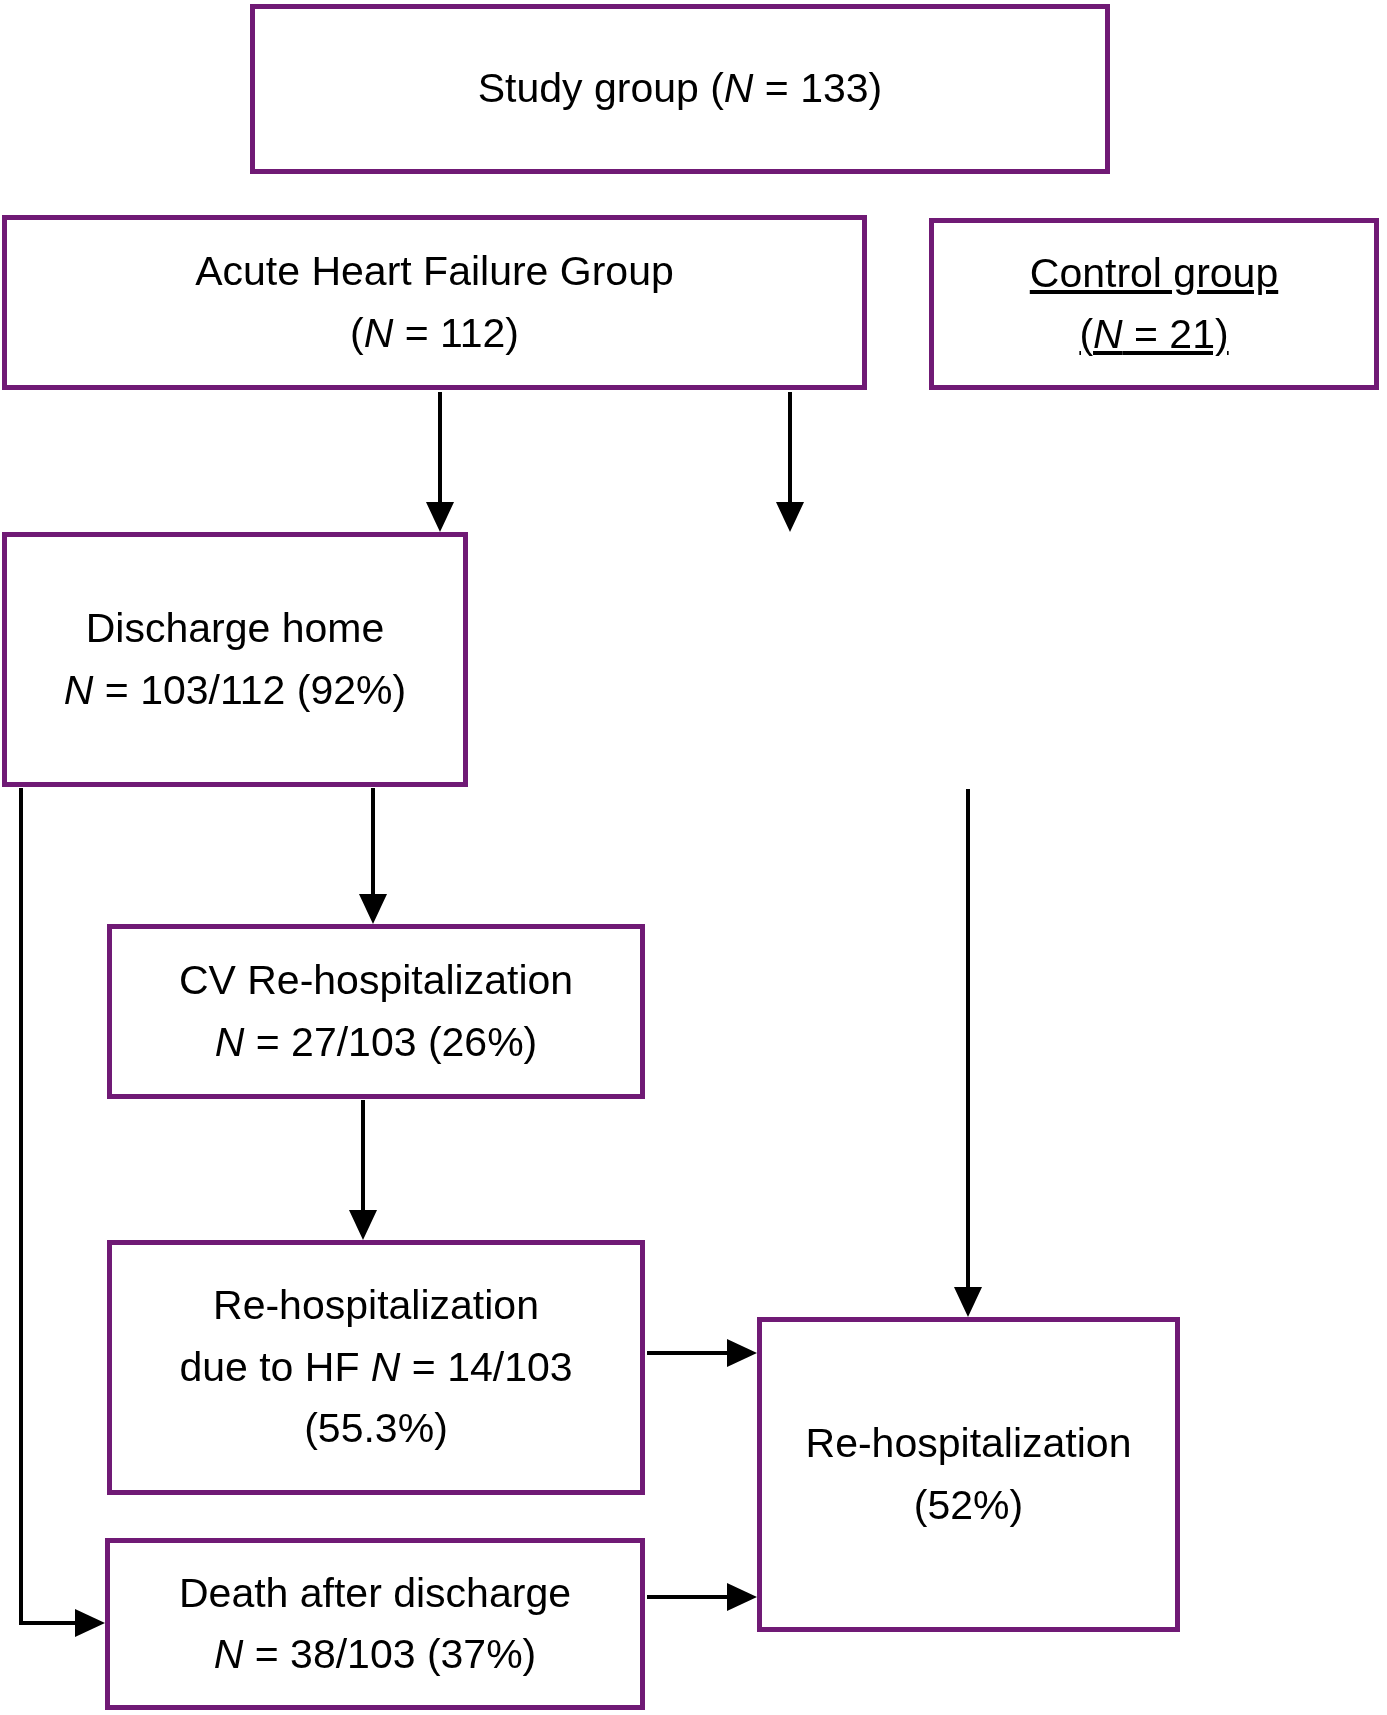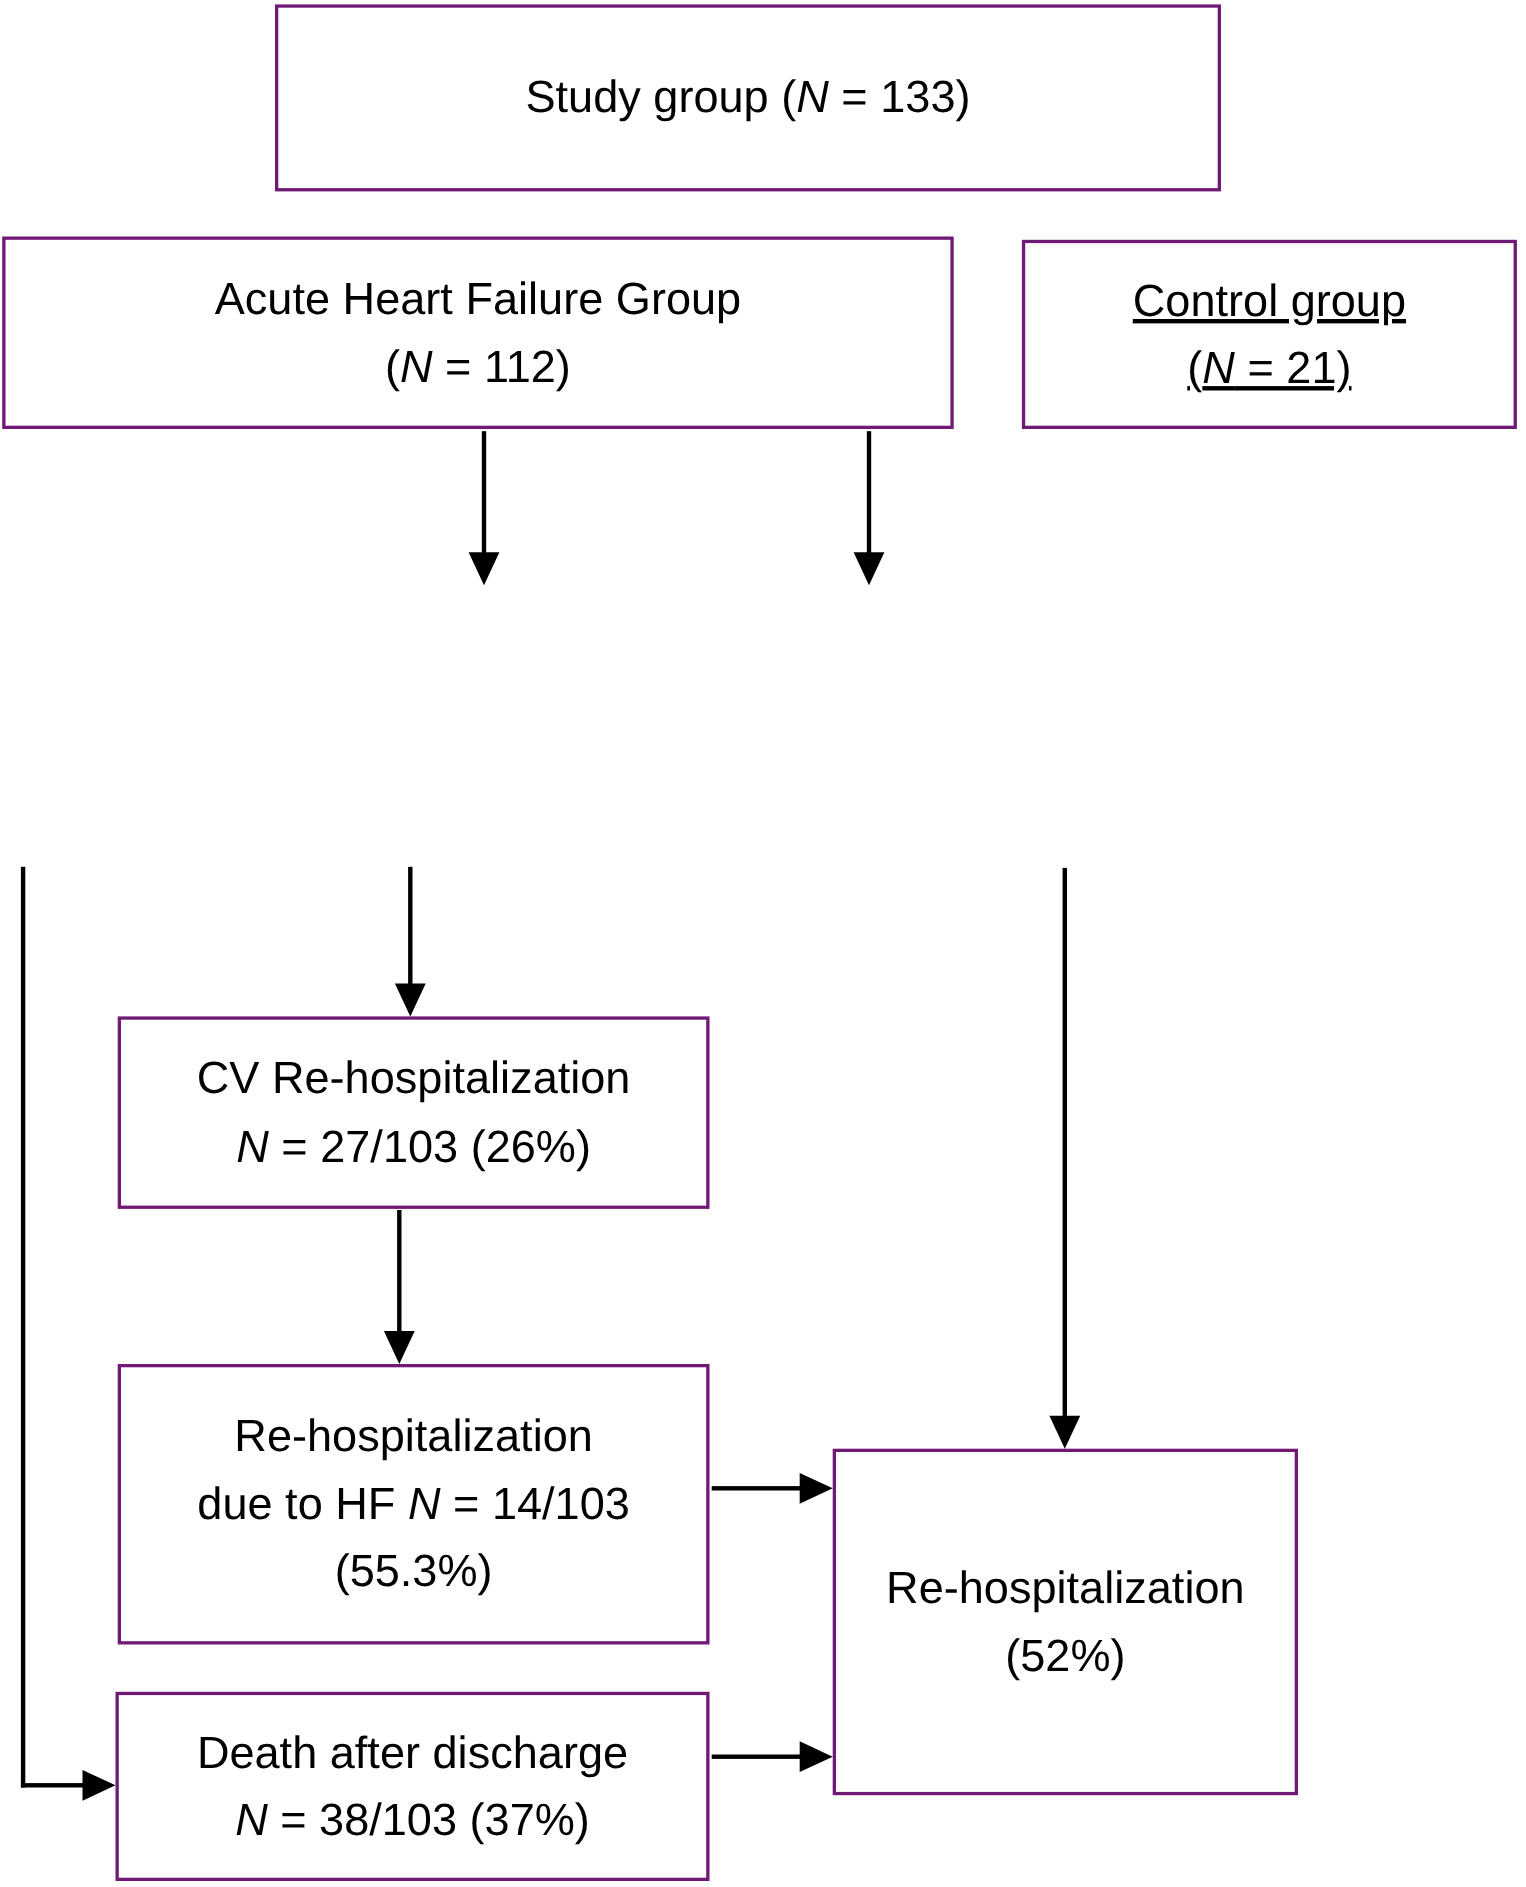--- a/index.html
+++ b/index.html
@@ -12,21 +12,21 @@
     width: 1387px;
     height: 1715px;
     background: #ffffff;
     font-family: "Liberation Sans", "DejaVu Sans", sans-serif;
     color: #000000;
     overflow: hidden;
   }
   .box {
     position: absolute;
     background: #ffffff;
-    border: 3px solid #701a75;
+    border: 5px solid #701a75;
     box-sizing: border-box;
     display: flex;
     flex-direction: column;
     align-items: center;
     justify-content: center;
     text-align: center;
     font-size: 41px;
     line-height: 1.5;
   }
   .box-line { white-space: nowrap; }
@@ -90,20 +90,24 @@
   <div class="box" id="b-ahf">
     <div class="box-line">Acute Heart Failure Group</div>
     <div class="box-line">(<i>N</i> = 112)</div>
   </div>
 
   <div class="box" id="b-control">
     <div class="box-line">Control group</div>
     <div class="box-line">(<i>N</i> = 21)</div>
   </div>
 
+  <div class="box" id="b-disch">
+    <div class="box-line">Discharge home</div>
+    <div class="box-line"><i>N</i> = 103/112 (92%)</div>
+  </div>
 
 
   <div class="box" id="b-cv">
     <div class="box-line">CV Re-hospitalization</div>
     <div class="box-line"><i>N</i> = 27/103 (26%)</div>
   </div>
 
   <div class="box" id="b-rehosp">
     <div class="box-line">Re-hospitalization</div>
     <div class="box-line">due to HF <i>N</i> = 14/103</div>

